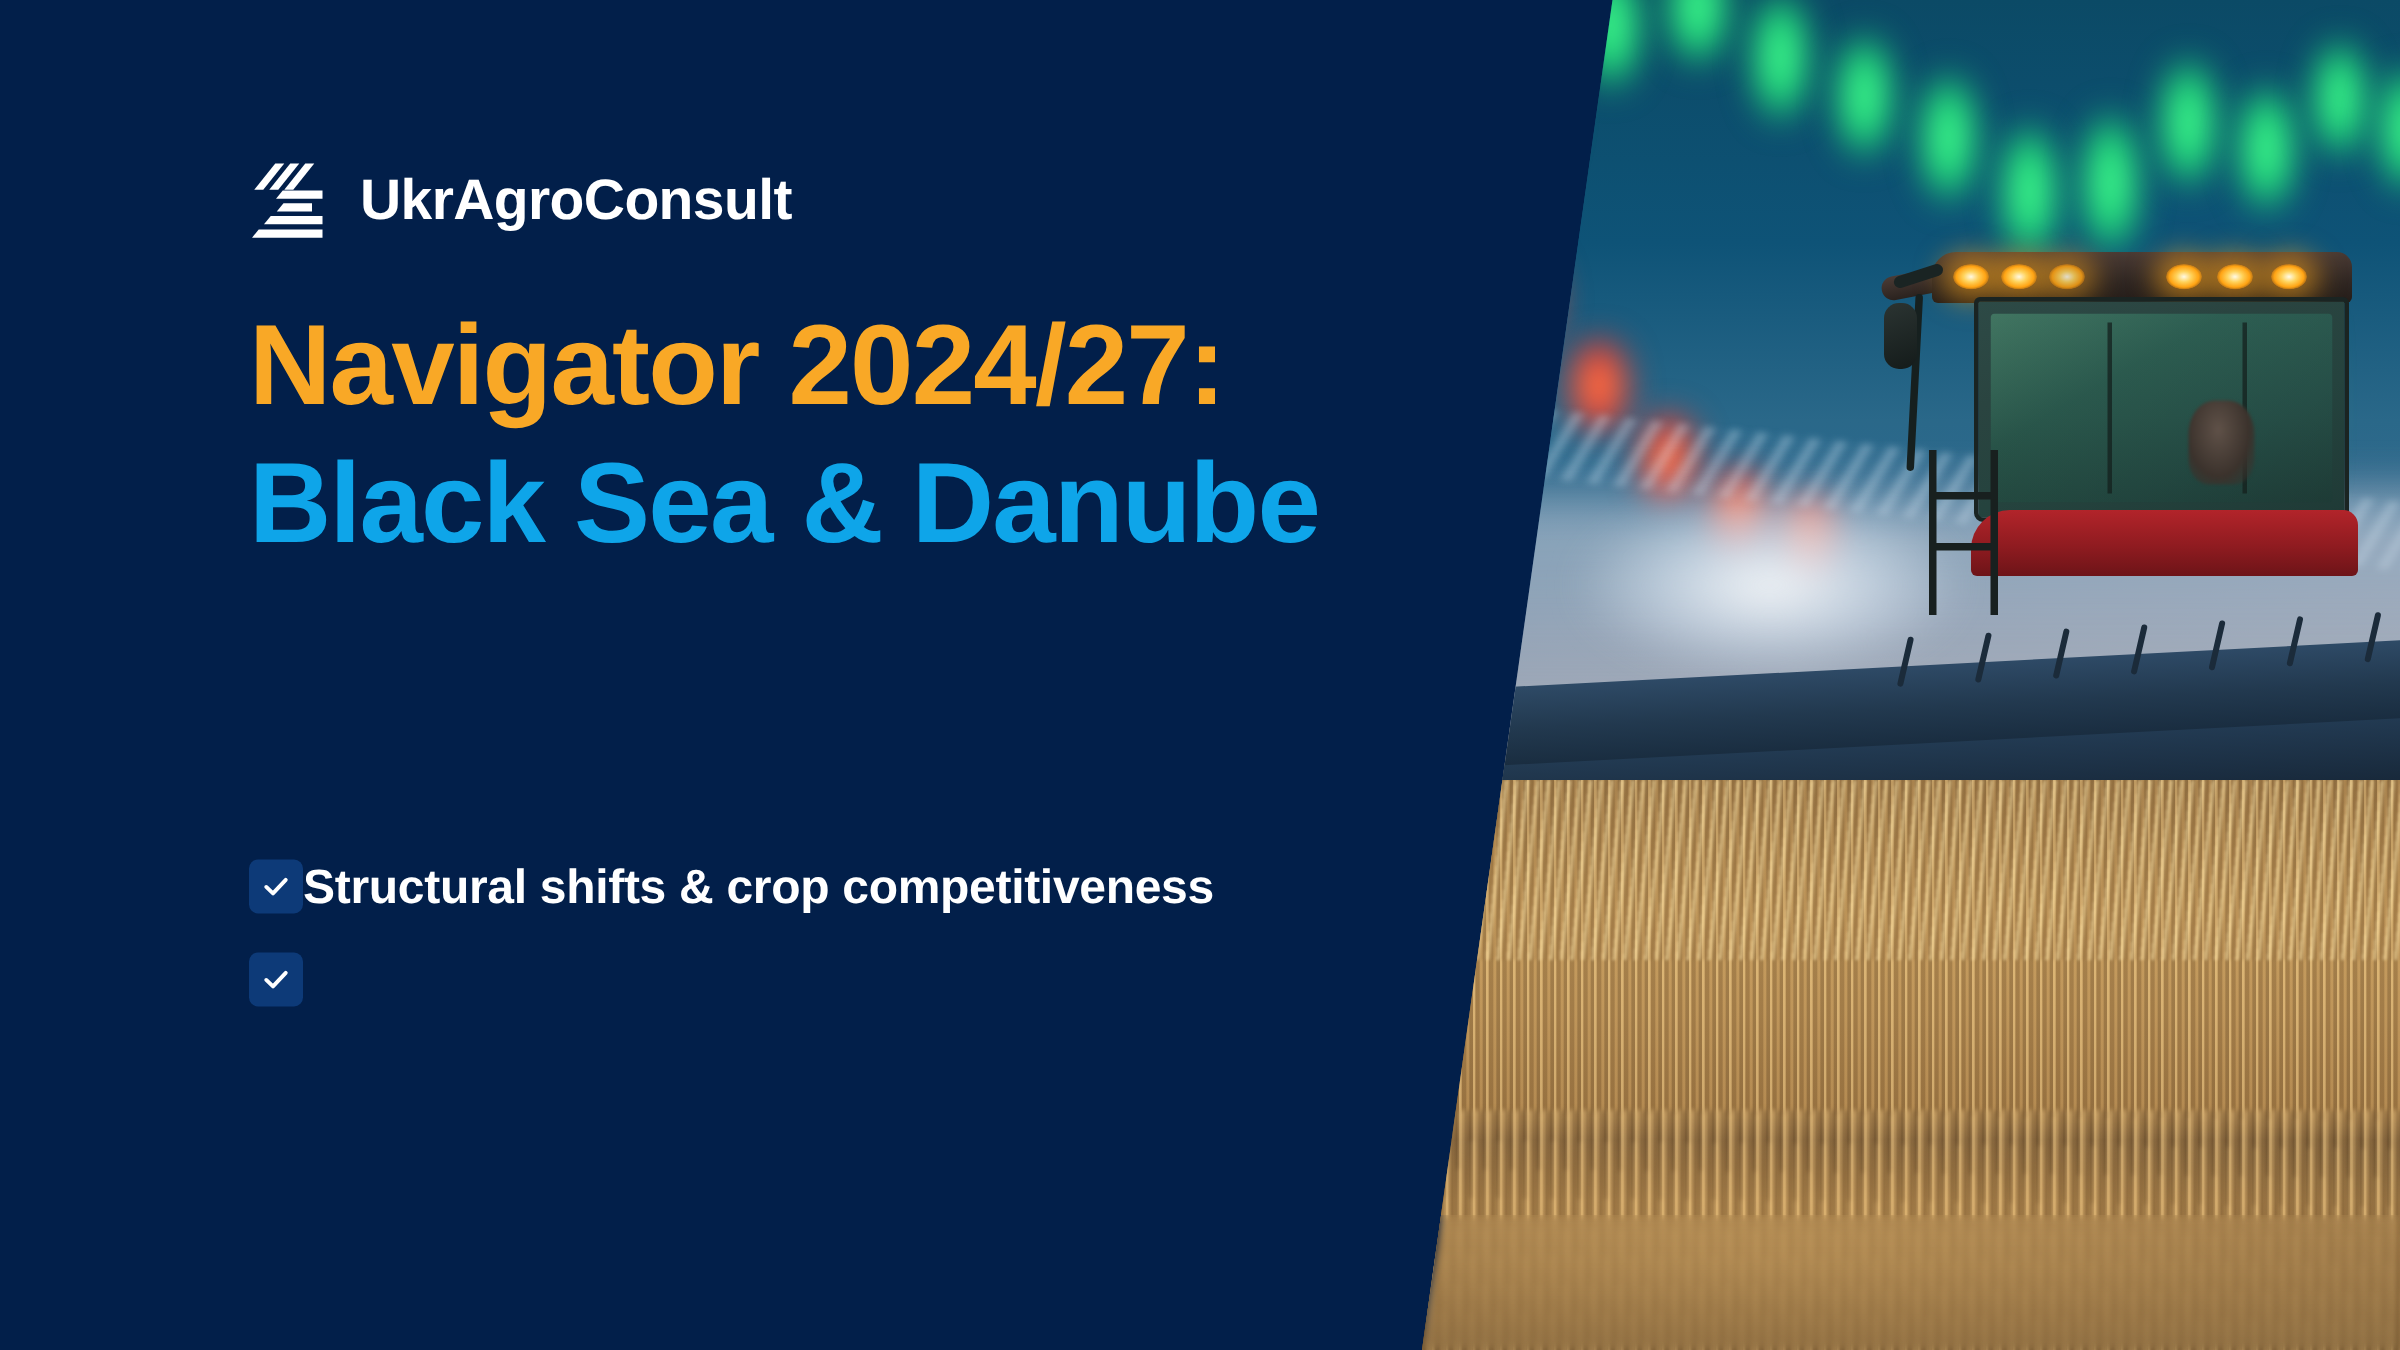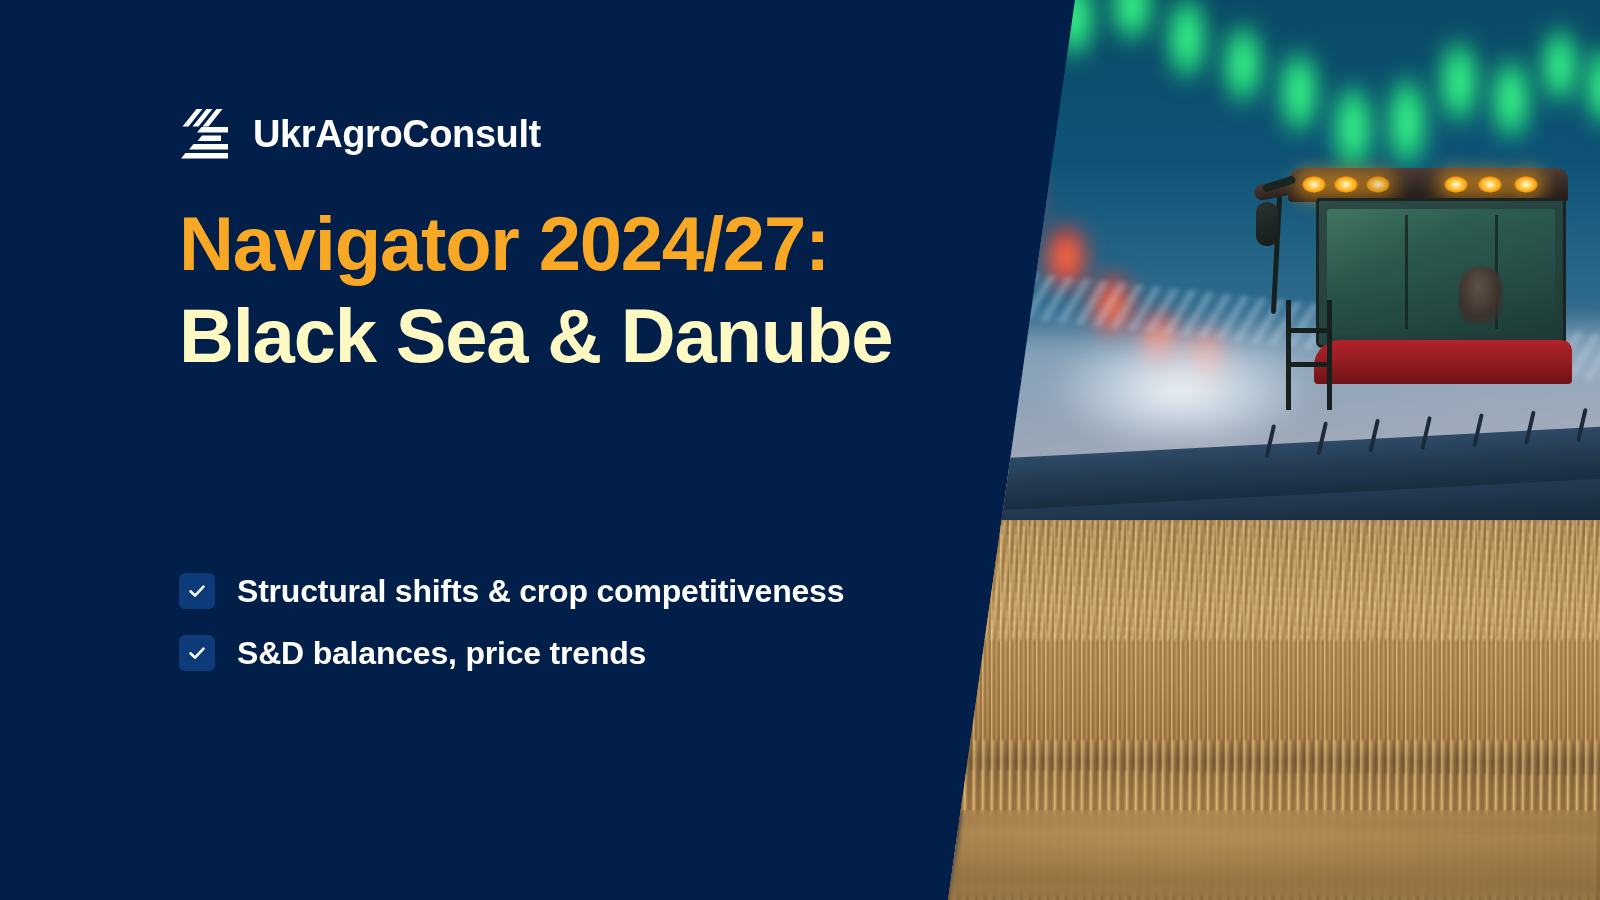--- a/index.html
+++ b/index.html
@@ -233,21 +233,21 @@
     filter:blur(10px);
   }
   .wheat-blur-bottom {
     position:absolute; left:0; right:0; bottom:0; height:110px;
     backdrop-filter:blur(3px);
     background:linear-gradient(180deg,rgba(120,88,48,0) 0%,rgba(100,74,40,.25) 100%);
   }
 
   
   #left-panel {
-    position:absolute; left:13px; top:0; width:960px; height:740px;
+    position:absolute; left:0; top:0; width:960px; height:740px;
     padding:0;
   }
 
   
   #logo-row {
     position:absolute; left:166px; top:106px;
     display:flex; align-items:center; gap:22px;
   }
   #logo-mark { width:52px; height:56px; flex:0 0 auto; }
   #logo-text {
@@ -265,29 +265,29 @@
   }
   .hl-line {
     font-size:76px;
     font-weight:700;
     line-height:92px;
     letter-spacing:-1.2px;
     white-space:nowrap;
     font-stretch:condensed;
   }
   .hl-accent { color:#f9a826; }
-  .hl-light  { color:#fef9c3; }
+  .hl-light  { color:#0ea5e9; }
 
   
   #checklist {
     position:absolute; left:166px; top:573px;
     display:flex; flex-direction:column; gap:26px;
   }
   .check-item {
-    display:flex; align-items:center; gap:22px;
+    display:flex; align-items:center; 
   }
   .check-box {
     width:36px; height:36px; flex:0 0 auto;
     background:#0d3a78;
     border-radius:6px;
     display:flex; align-items:center; justify-content:center;
   }
   .check-box svg { display:block; }
   .check-label {
     color:#ffffff;
@@ -422,19 +422,18 @@
         <span class="check-label">Structural shifts &amp; crop competitiveness</span>
       </div>
 
 
       <div class="check-item">
         <span class="check-box">
           <svg width="22" height="22" viewBox="0 0 22 22" xmlns="http://www.w3.org/2000/svg">
             <path d="M4.5 11.3 L9 15.6 L17.5 6.6" fill="none" stroke="#ffffff" stroke-width="2.6" stroke-linecap="round" stroke-linejoin="round"></path>
           </svg>
         </span>
-        <span class="check-label">S&amp;D balances, price trends</span>
       </div>
 
 
     </div>
   </div>
 </div>
 
 </body></html>

